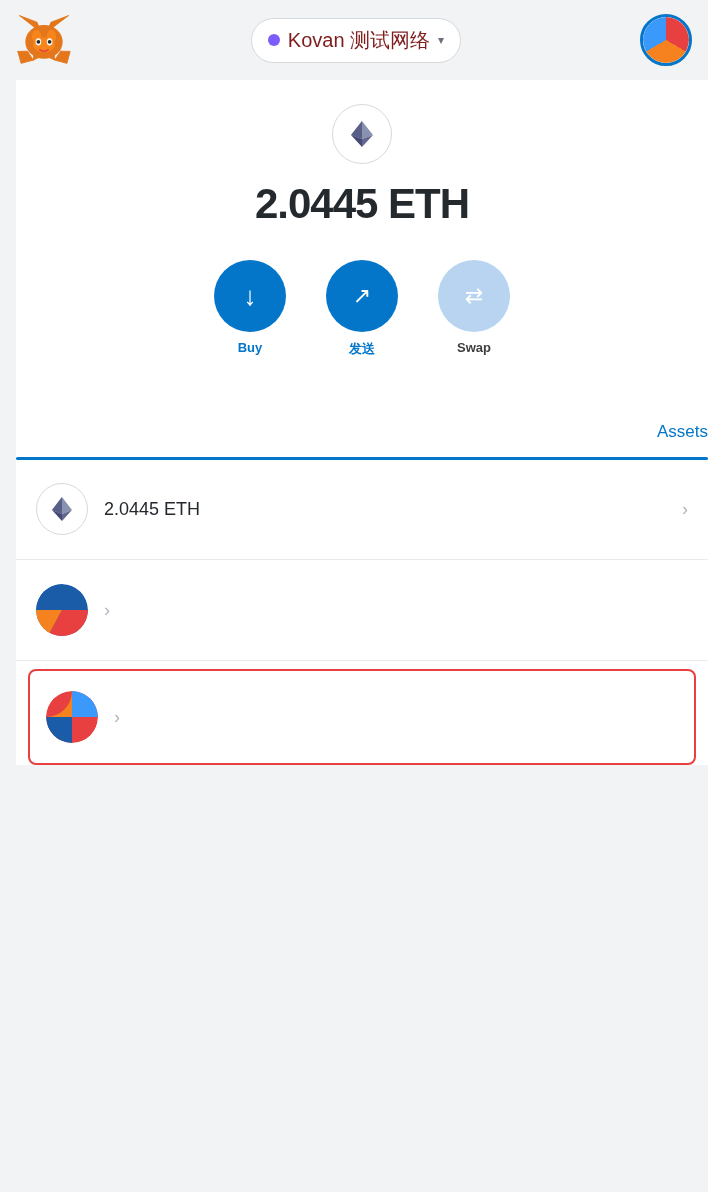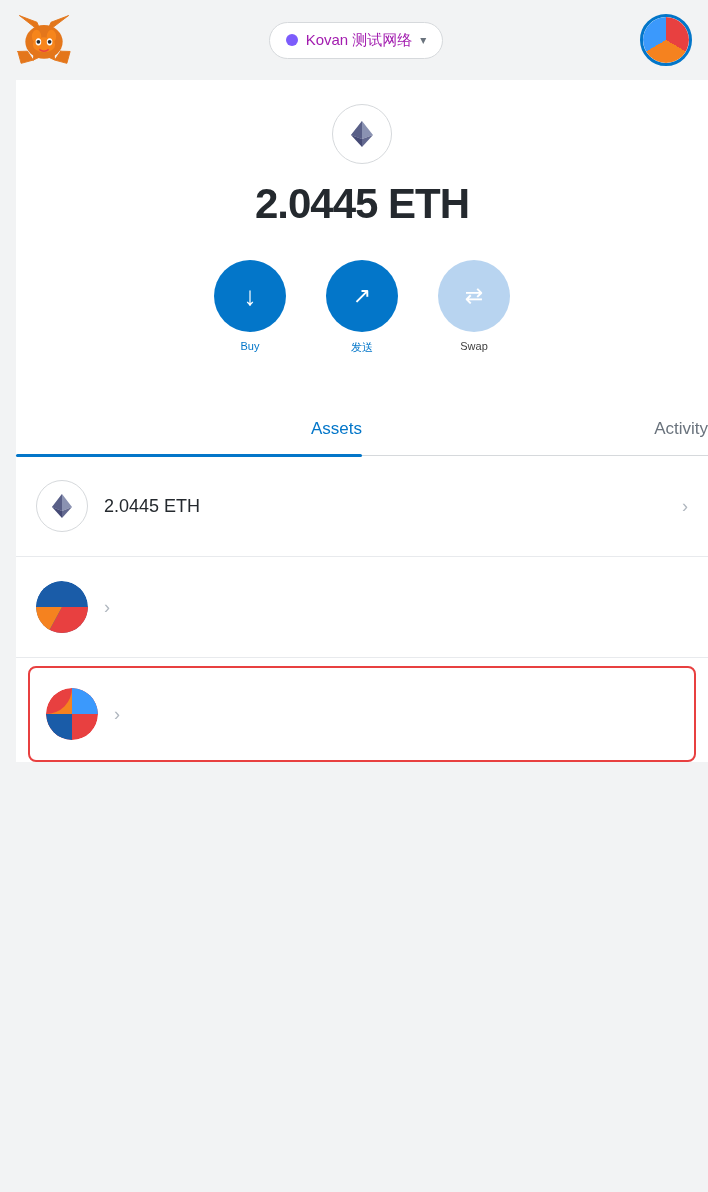--- a/index.html
+++ b/index.html
@@ -35,22 +35,22 @@
       cursor: pointer;
     }
     .network-dot {
       width: 12px;
       height: 12px;
       border-radius: 50%;
       background: #7c5cfc;
       flex-shrink: 0;
     }
     .network-name {
-      font-size: 15px;
-      color: #a21caf;
+      font-size: 20px;
+      color: #7f1d1d;
       font-weight: 500;
     }
     .chevron-icon {
       font-size: 12px;
       color: #6a737d;
     }
     .avatar-circle {
       width: 52px;
       height: 52px;
       border-radius: 50%;
@@ -126,22 +126,22 @@
     }
     .action-btn-circle.inactive {
       background: #b8d4f0;
     }
     .action-icon {
       color: white;
       font-size: 26px;
       line-height: 1;
     }
     .action-label {
-      font-size: 11px;
-      font-weight: 400;
+      font-size: 13px;
+      font-weight: 700;
     }
     .action-label.active {
       color: #0376c9;
     }
     .action-label.inactive {
       color: #404040;
     }
 
     
     .tabs {
@@ -289,23 +289,20 @@
         </div>
         <span class="action-label inactive">Swap</span>
       </div>
     </div>
   </div>
 
   <div class="tabs">
     <div class="tab active">
       <span>Assets</span>
     </div>
-    <div class="tab inactive">
-      <span>Activity</span>
-    </div>
   </div>
 
   <div class="asset-list">
 
     <div class="asset-item">
       <div class="asset-logo">
         <svg width="32" height="32" viewBox="0 0 32 32">
           <polygon points="16,4 26,17 16,21 6,17" fill="#8a92b2"></polygon>
           <polygon points="16,21 26,17 16,28" fill="#62688f"></polygon>
           <polygon points="16,21 6,17 16,28" fill="#454a75"></polygon>

